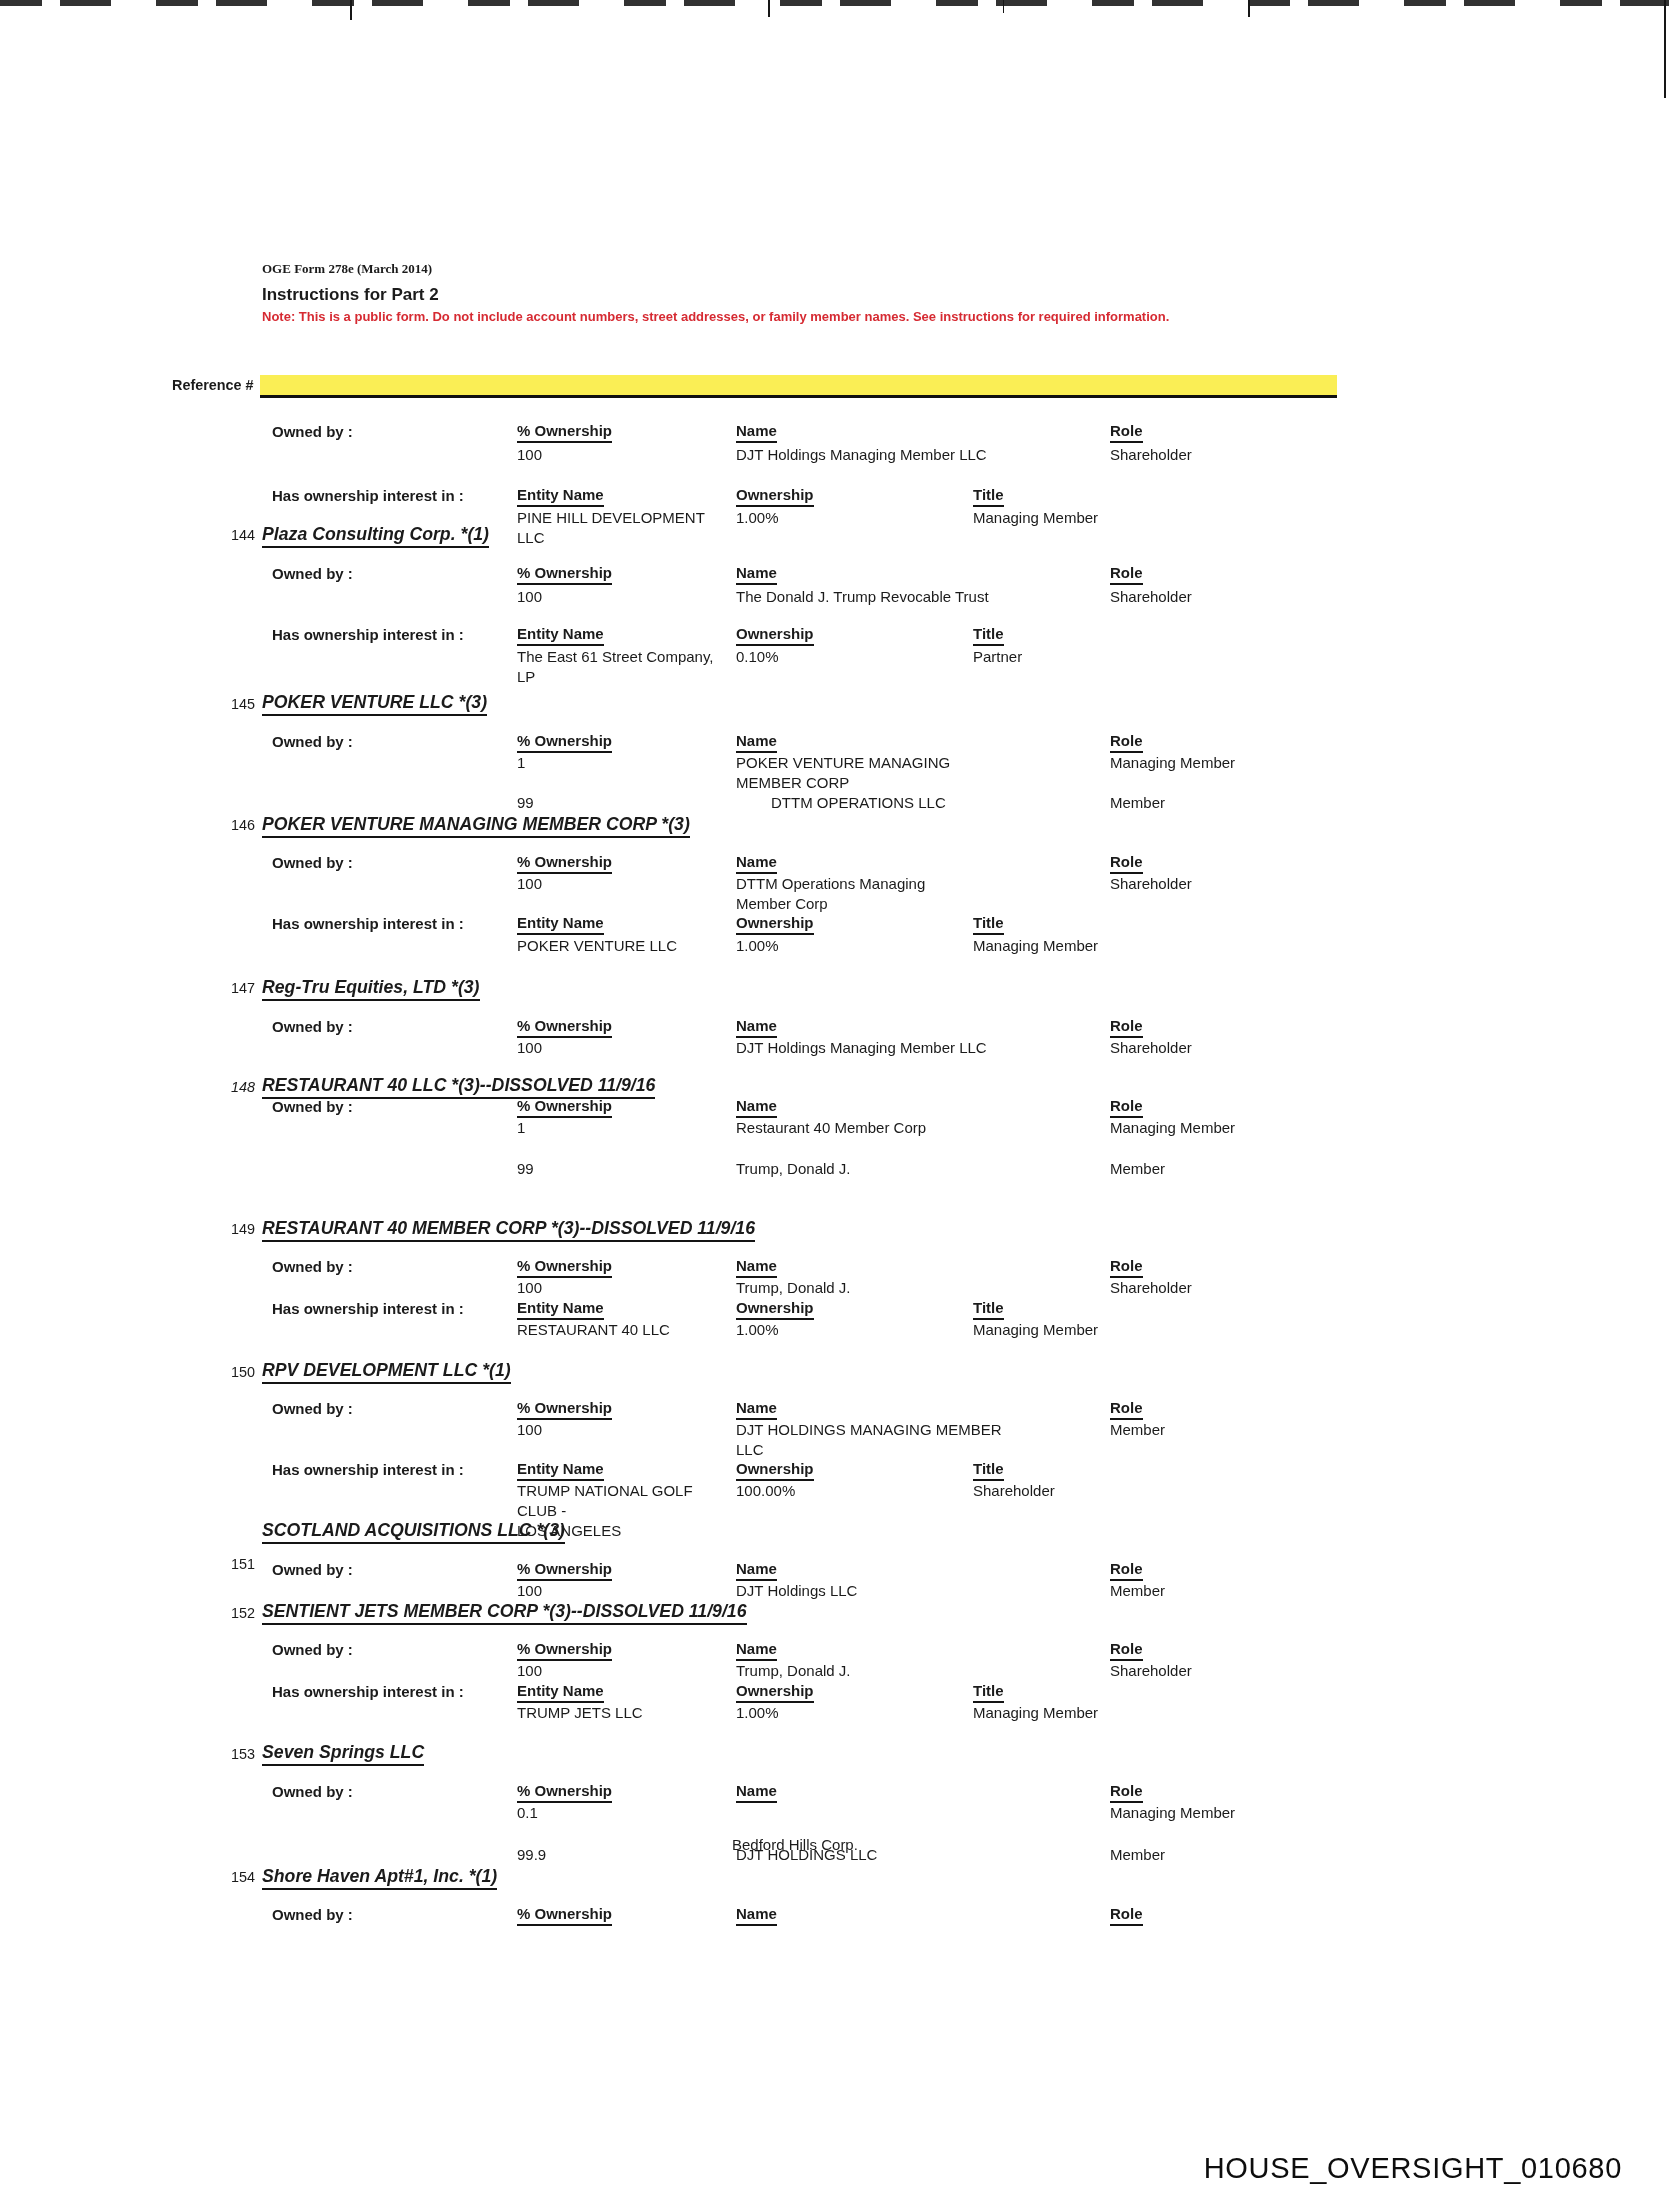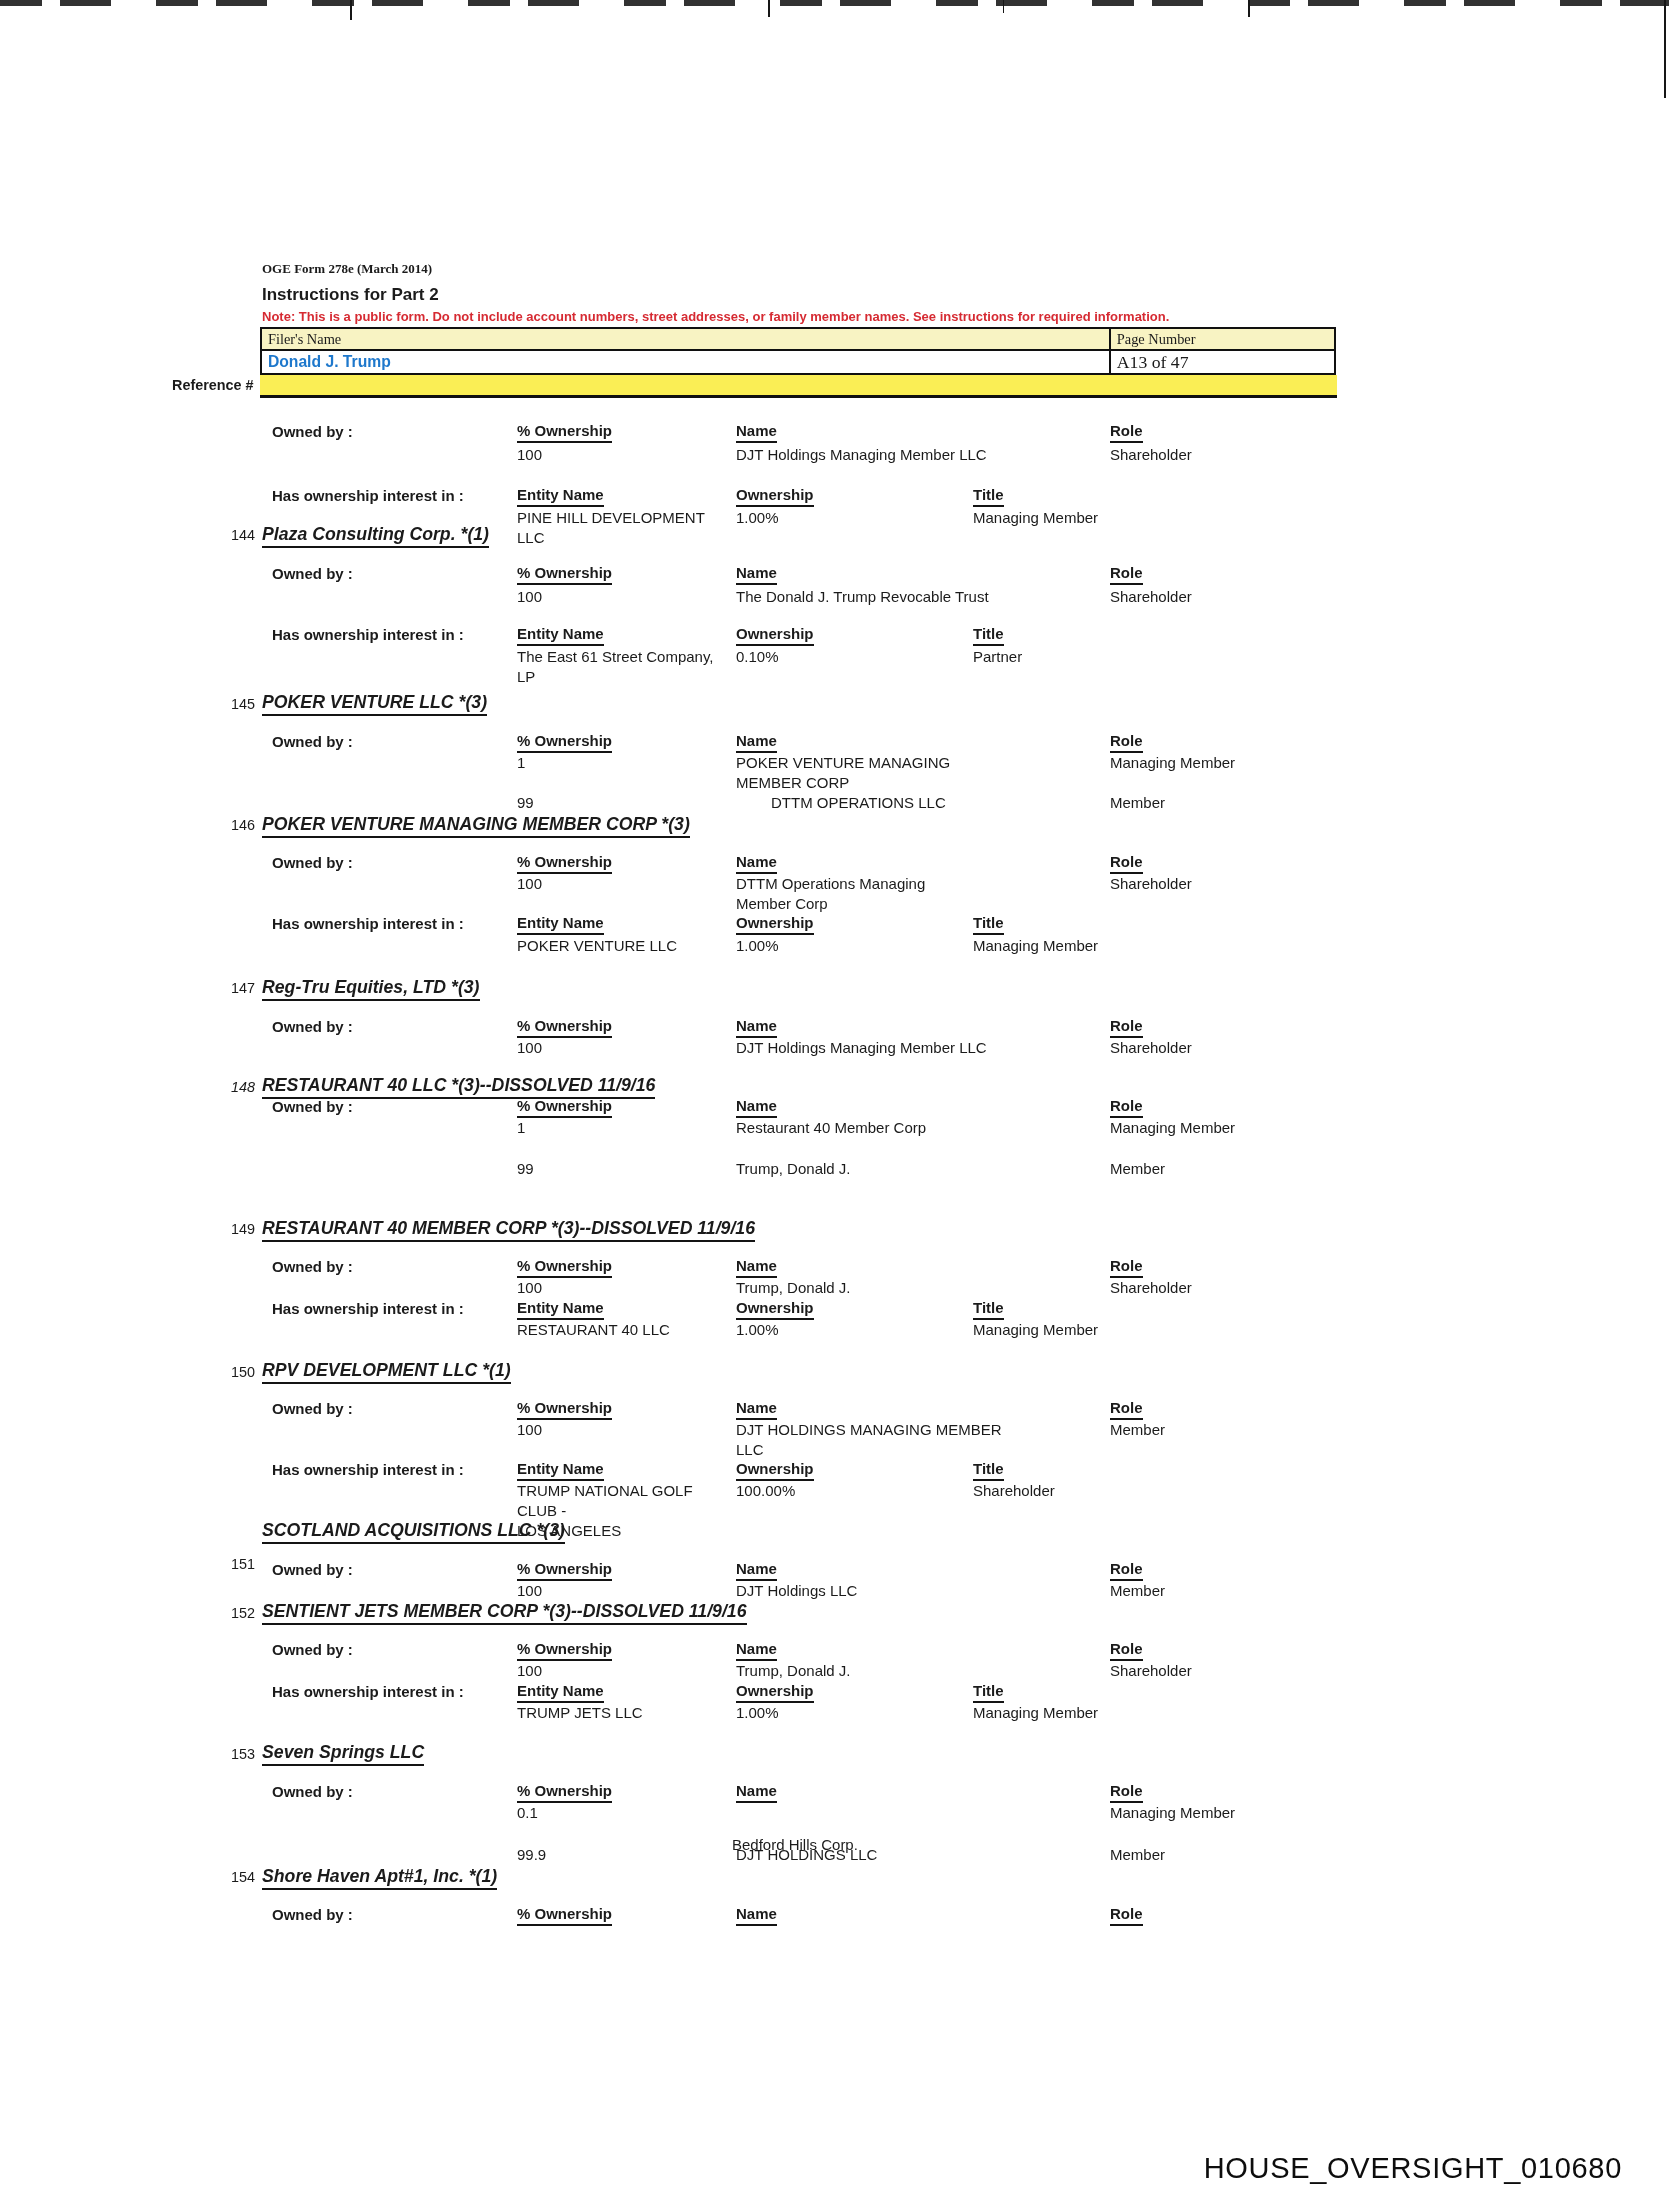--- a/index.html
+++ b/index.html
@@ -56,30 +56,20 @@
   <div class="tick" style="left:350px;top:0;width:2px;height:19.6px;"></div>
   <div class="tick" style="left:768px;top:0;width:2px;height:17px;"></div>
   <div class="tick" style="left:1003px;top:0;width:1.3px;height:13px;"></div>
   <div class="tick" style="left:1248px;top:0;width:2px;height:17px;"></div>
   <div class="tick" style="left:1664px;top:0;width:2px;height:98px;"></div>
 
   <div class="abs form-id" style="left:262px;top:261px;">OGE Form 278e (March 2014)</div>
   <div class="abs instructions" style="left:262px;top:285px;">Instructions for Part 2</div>
   <div class="abs note" style="left:262px;top:309px;color:#d62a32;">Note: This is a public form. Do not include account numbers, street addresses, or family member names. See instructions for required information.</div>
 
-  <div class="filer-table">
-    <div class="ft-row ft-head">
-      <div class="ft-cell-name">Filer's Name</div>
-      <div class="ft-cell-page">Page Number</div>
-    </div>
-    <div class="ft-row ft-data">
-      <div class="ft-cell-name filer-name" style="color:#1e78cc;">Donald J. Trump</div>
-      <div class="ft-cell-page page-number">A13 of 47</div>
-    </div>
-  </div>
   <div class="reference-row"></div>
   <div class="reference-label">Reference #</div>
 
   <div id="sections">
       <div>
         <div class="row-label" style="left: 272px; top: 422px;">Owned by :</div>
         <div class="col-h" style="left: 517px; top: 422px;">% Ownership</div>
         <div class="col-h" style="left: 736px; top: 422px;">Name</div>
         <div class="col-h" style="left: 1110px; top: 422px;">Role</div>
         <div class="val" style="left: 517px; top: 445px;">100</div>

